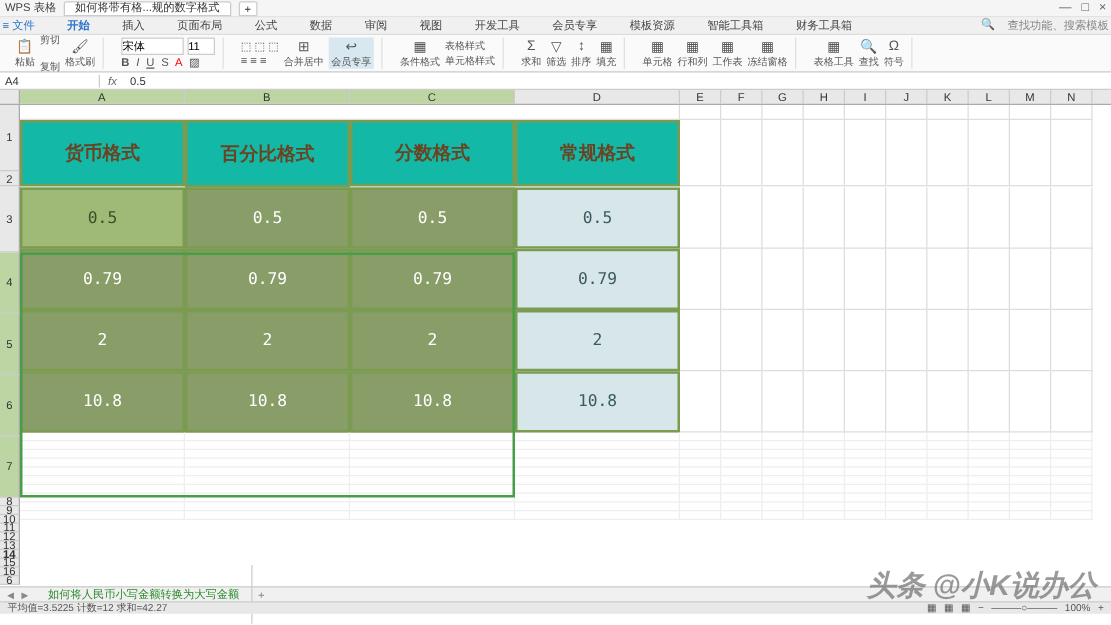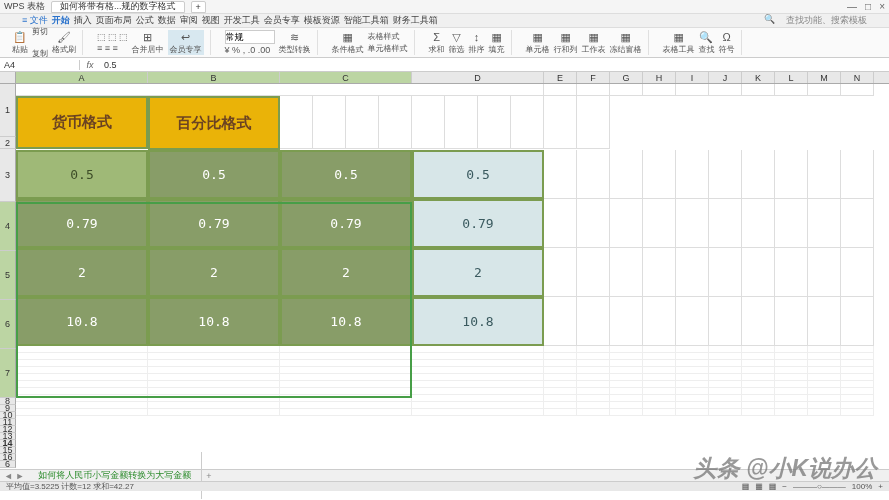--- a/index.html
+++ b/index.html
@@ -5,21 +5,21 @@
 * { margin: 0; padding: 0; box-sizing: border-box; font-family: "Microsoft YaHei", sans-serif; }
 body { background: #fff; width: 889px; height: 500px; overflow: hidden; position: relative; font-size: 11px; color: #333; }
 
 
 .titlebar { height: 14px; background: #f5f5f5; display: flex; align-items: center; padding: 0 4px; border-bottom: 1px solid #ddd; }
 .titlebar .wps { font-size: 9px; color: #444; }
 .titlebar .tab { background: #fff; border: 1px solid #ccc; padding: 1px 8px; font-size: 9px; margin-left: 6px; height: 12px; display: flex; align-items: center; border-radius: 2px 2px 0 0; }
 .titlebar .right { margin-left: auto; display: flex; gap: 8px; font-size: 10px; color: #666; }
 
 
-.menurow { height: 14px; background: #f0f0f0; display: flex; align-items: center; padding: 0 22px; gap: 4px; font-size: 9px; color: #444; border-bottom: 1px solid #ddd; }
+.menurow { height: 14px; background: #f0f0f0; display: flex; align-items: center; padding: 0 2px; gap: 26px; font-size: 9px; color: #444; border-bottom: 1px solid #ddd; }
 .menurow .file { color: #2b73cc; }
 .menurow .active { color: #2b73cc; font-weight: bold; }
 .menurow .search { margin-left: auto; display: flex; gap: 10px; color: #888; }
 
 
 .ribbon { height: 30px; background: #fafafa; display: flex; align-items: center; padding: 2px 6px; gap: 8px; border-bottom: 1px solid #ccc; font-size: 9px; color: #555; }
 .ribbon .grp { display: flex; align-items: center; gap: 4px; border-right: 1px solid #e0e0e0; padding: 0 6px; height: 100%; }
 .ribbon .ic { width: 14px; height: 14px; display: flex; align-items: center; justify-content: center; font-size: 11px; }
 .ribbon .lbl { font-size: 8px; }
 .ribbon select, .ribbon input { font-size: 9px; border: 1px solid #ccc; height: 14px; }
@@ -41,21 +41,21 @@
 .rowhdr { width: 16px; background: #e8e8e8; }
 .rowhdr .r { text-align: center; font-size: 9px; border-bottom: 1px solid #ccc; border-right: 1px solid #aaa; display: flex; align-items: center; justify-content: center; }
 .rowhdr .r.sel { background: #bcd5a3; }
 
 .grid { position: relative; }
 .grid .row { display: flex; }
 .grid .cell { border-right: 1px solid #ddd; border-bottom: 1px solid #ddd; }
 
 
 .titlecell { background: #a6c07a; color: #fff; font-size: 19px; display: flex; align-items: center; justify-content: center; border: 2px solid #7b9c50 !important; }
-.hdcell { background: #eab308; color: #6b4322; font-size: 15px; font-weight: bold; display: flex; align-items: center; justify-content: center; border: 2px solid #7b9c50 !important; }
+.hdcell { background: #14b8a6; color: #6b4322; font-size: 15px; font-weight: bold; display: flex; align-items: center; justify-content: center; border: 2px solid #7b9c50 !important; }
 .datacell { font-size: 13px; font-family: monospace; display: flex; align-items: center; justify-content: center; border: 2px solid #7b9c50 !important; }
 .green1 { background: #9fb977; color: #3d4d28; }
 .green2 { background: #889d68; color: #fff; }
 .blue { background: #d7e6e8; color: #3a5a5f; }
 
 
 .selbox { position: absolute; border: 2px solid #479e47; pointer-events: none; }
 
 
 .emptyrow .ec { border-right: 1px solid #eee; border-bottom: 1px solid #eee; height: 7px; }
@@ -119,54 +119,51 @@
       <span class="lbl">剪切</span>
       <span class="lbl">复制</span>
     </div>
     <div style="display:flex;flex-direction:column;align-items:center;">
       <span class="ic">🖌</span>
       <span class="lbl">格式刷</span>
     </div>
   </div>
   <div class="grp">
     <div style="display:flex;flex-direction:column;gap:1px;">
+      <div><input style="width: 50px;" value="宋体"> <input style="width: 22px;" value="11"></div>
+      <div>
+        <b>B</b>
+        <i style="margin:0 3px;">I</i>
+        <u>U</u>
+        <span style="margin:0 3px;">S</span>
+        <span style="color:red;">A</span>
+        <span style="margin-left:3px;">▨</span>
+      </div>
+    </div>
+  </div>
+  <div class="grp">
+    <div style="display:flex;flex-direction:column;gap:1px;">
       <div>
         <span>⬚</span>
         <span>⬚</span>
         <span>⬚</span>
       </div>
       <div>
         <span>≡</span>
         <span>≡</span>
         <span>≡</span>
       </div>
     </div>
     <div style="display:flex;flex-direction:column;align-items:center;">
       <span class="ic">⊞</span>
       <span class="lbl">合并居中</span>
     </div>
     <div style="display:flex;flex-direction:column;align-items:center;background:#d8e8f0;padding:0 2px;">
       <span class="ic">↩</span>
       <span class="lbl">会员专享</span>
-    </div>
-  </div>
-  <div class="grp">
-    <div style="display:flex;flex-direction:column;gap:1px;">
-      <input style="width: 50px;" value="常规">
-      <div>
-        <span>¥</span>
-        <span>%</span>
-        <span>,</span>
-        <span>.0</span>
-        <span>.00</span>
-      </div>
-    </div>
-    <div style="display:flex;flex-direction:column;align-items:center;">
-      <span class="ic">≋</span>
-      <span class="lbl">类型转换</span>
     </div>
   </div>
   <div class="grp">
     <div style="display:flex;flex-direction:column;align-items:center;">
       <span class="ic">▦</span>
       <span class="lbl">条件格式</span>
     </div>
     <div style="display:flex;flex-direction:column;gap:1px;">
       <span class="lbl">表格样式</span>
       <span class="lbl">单元格样式</span>
@@ -283,20 +280,22 @@
         <div class="cell" style="width: 33px; height: 12px;"></div>
         <div class="cell" style="width: 33px; height: 12px;"></div>
         <div class="cell" style="width: 33px; height: 12px;"></div>
         <div class="cell" style="width: 33px; height: 12px;"></div>
         <div class="cell" style="width: 33px; height: 12px;"></div>
       </div>
 
     <div class="row">
       <div class="hdcell" style="width:132px;height:53px">货币格式</div>
       <div class="hdcell" style="width:132px;height:54px">百分比格式</div>
+      <div class="hdcell" style="width:132px;height:53px">分数格式</div>
+      <div class="hdcell" style="width:132px;height:53px">常规格式</div>
 
     <div class="cell" style="width: 33px; height: 53px;"></div>
         <div class="cell" style="width: 33px; height: 53px;"></div>
         <div class="cell" style="width: 33px; height: 53px;"></div>
         <div class="cell" style="width: 33px; height: 53px;"></div>
         <div class="cell" style="width: 33px; height: 53px;"></div>
         <div class="cell" style="width: 33px; height: 53px;"></div>
         <div class="cell" style="width: 33px; height: 53px;"></div>
         <div class="cell" style="width: 33px; height: 53px;"></div>
         <div class="cell" style="width: 33px; height: 53px;"></div>

